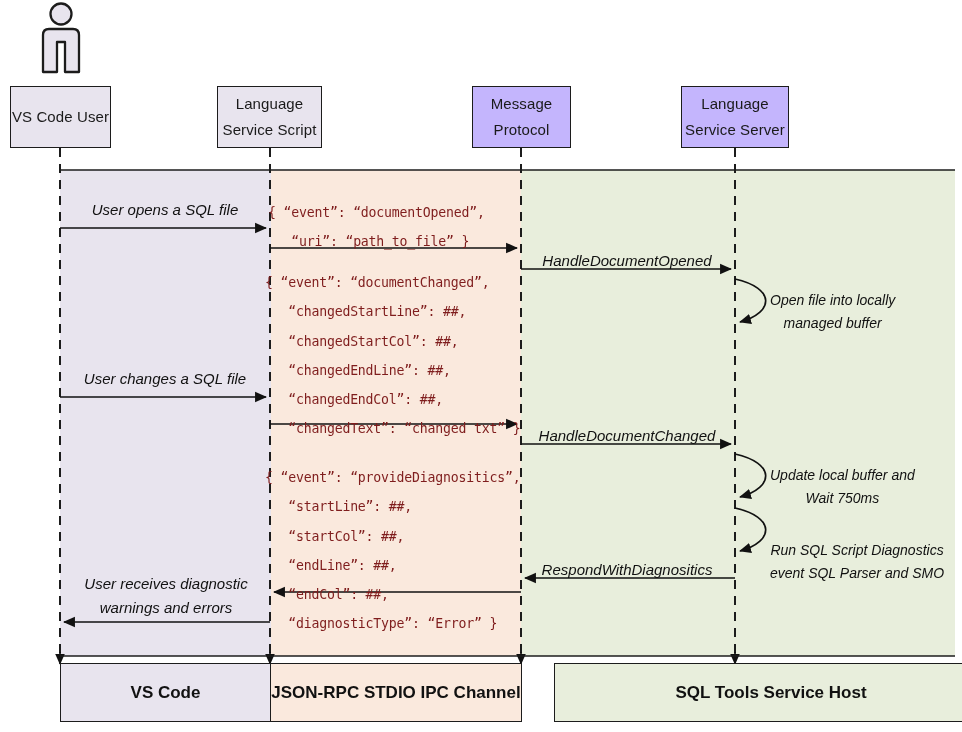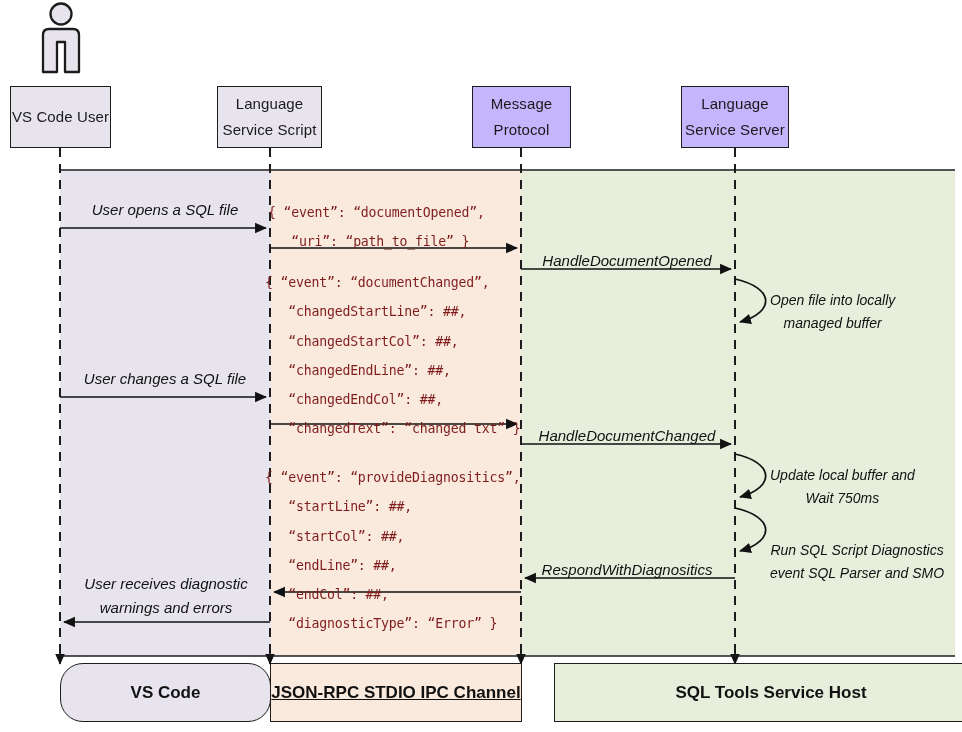--- a/index.html
+++ b/index.html
@@ -47,22 +47,22 @@
     box-sizing: border-box;
     border: 1.6px solid #1c1c1c;
     display: flex;
     align-items: center;
     justify-content: center;
     font-size: 17px;
     font-weight: bold;
     text-align: center;
     color: #111;
   }
-  .foot-box.lav { background: #e8e4ee; border-radius: 23px; }
-  .foot-box.pch { background: #fae9dd; text-decoration: underline; }
+  .foot-box.lav { background: #e8e4ee; }
+  .foot-box.pch { background: #fae9dd; }
   .foot-box.grn { background: #e8eedc; margin-left: 33px; }
 
   .msg-label {
     position: absolute;
     font-style: italic;
     font-size: 15px;
     line-height: 1.62;
     color: #111;
     text-align: center;
     white-space: nowrap;

